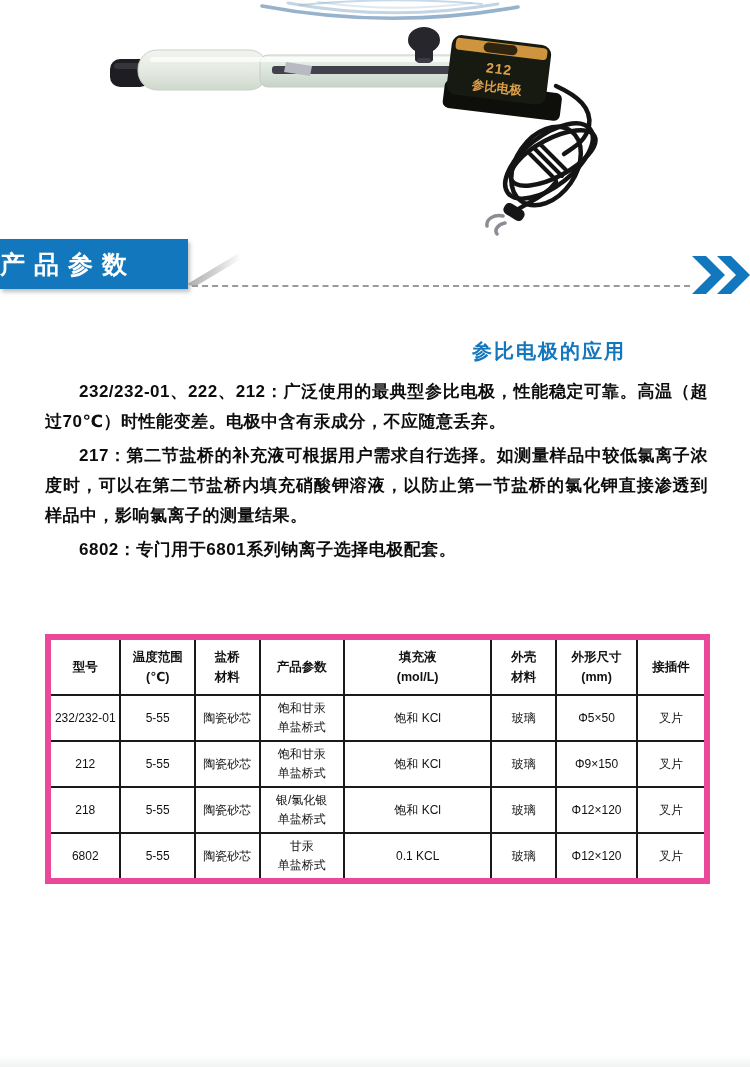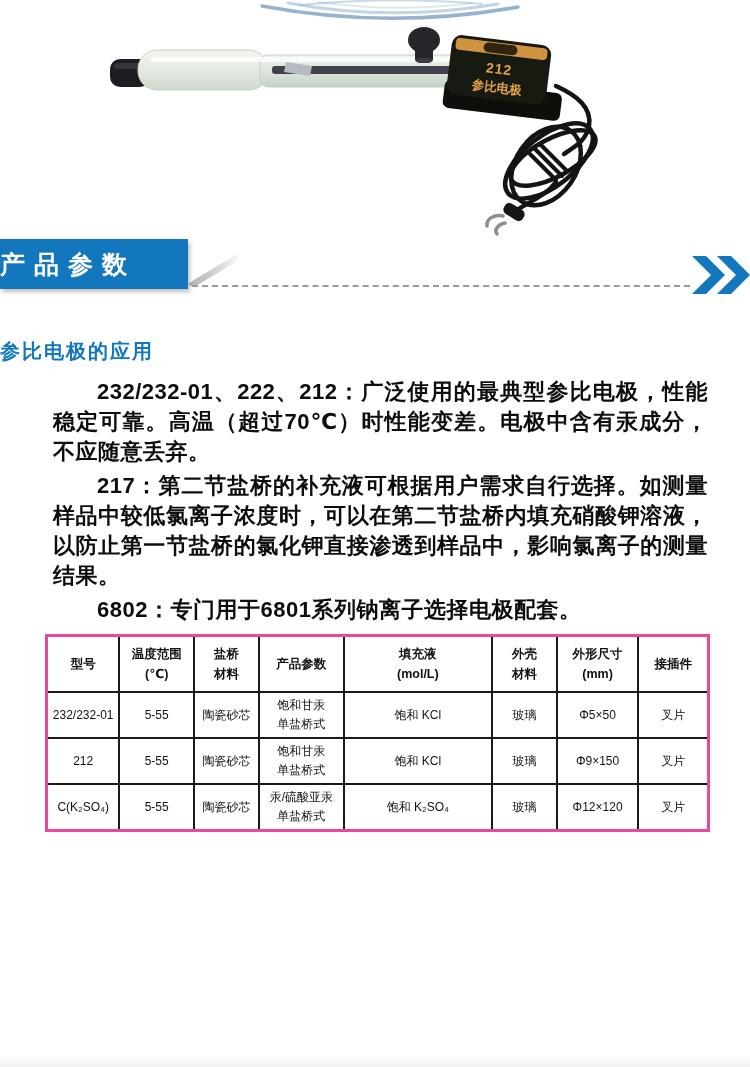--- a/index.html
+++ b/index.html
@@ -37,43 +37,43 @@
   }
   .dashed-line{
     position:absolute;left:192px;top:285px;width:498px;height:0;
     border-top:2px dashed #9a9a9a;
   }
   .chevrons{
     position:absolute;left:692px;top:256px;width:58px;height:38px;
   }
   
   .section-title{
-    position:absolute;left:0;width:610px;text-align:left;
+    position:absolute;left:16px;width:610px;text-align:right;
     color:var(--color-accent,#1377bd);
     font-size:20px;font-weight:bold;letter-spacing:2px;
   }
   .title-application{top:338px;}
   .title-parameters{top:587px;}
   
   .paragraphs{
     position:absolute;left:45px;top:377px;width:663px;
   }
   .paragraphs p{
-    margin:0 0 4px 8px;
-    font-size:22px;font-weight:bold;color:#0d0d0d;
+    margin:0 0 4px 0;
+    font-size:17px;font-weight:bold;color:#0d0d0d;
     line-height:30px;
     text-indent:2em;
     text-align:justify;
     letter-spacing:.5px;
   }
   
   .param-table{
     position:absolute;left:45px;top:634px;width:665px;
     border-collapse:collapse;table-layout:fixed;
-    border:3px solid #ec4899;
+    border:6px solid #ec4899;
     background:#ffffff;
   }
   .param-table th,.param-table td{
     border:2px solid #1a1a1a;
     text-align:center;vertical-align:middle;
     white-space:pre-line;
     padding:2px 1px;
     color:#111111;
   }
   .param-table th{
@@ -225,26 +225,37 @@
           <td>5-55</td>
           <td>陶瓷砂芯</td>
           <td>饱和甘汞
 单盐桥式</td>
           <td>饱和 KCl</td>
           <td>玻璃</td>
           <td>Φ9×150</td>
           <td>叉片</td>
         </tr>
         <tr>
-          <td>C(K₂SO₄)</td>
-          <td>5-55</td>
-          <td>陶瓷砂芯</td>
-          <td>汞/硫酸亚汞
-单盐桥式</td>
-          <td>饱和 K₂SO₄</td>
+          <td>218</td>
+          <td>5-55</td>
+          <td>陶瓷砂芯</td>
+          <td>银/氯化银
+单盐桥式</td>
+          <td>饱和 KCl</td>
+          <td>玻璃</td>
+          <td>Φ12×120</td>
+          <td>叉片</td>
+        </tr>
+        <tr>
+          <td>6802</td>
+          <td>5-55</td>
+          <td>陶瓷砂芯</td>
+          <td>甘汞
+单盐桥式</td>
+          <td>0.1 KCL</td>
           <td>玻璃</td>
           <td>Φ12×120</td>
           <td>叉片</td>
         </tr>
       </tbody>
     </table>
 
   <div class="bottom-shade"></div>
 </div>
 

